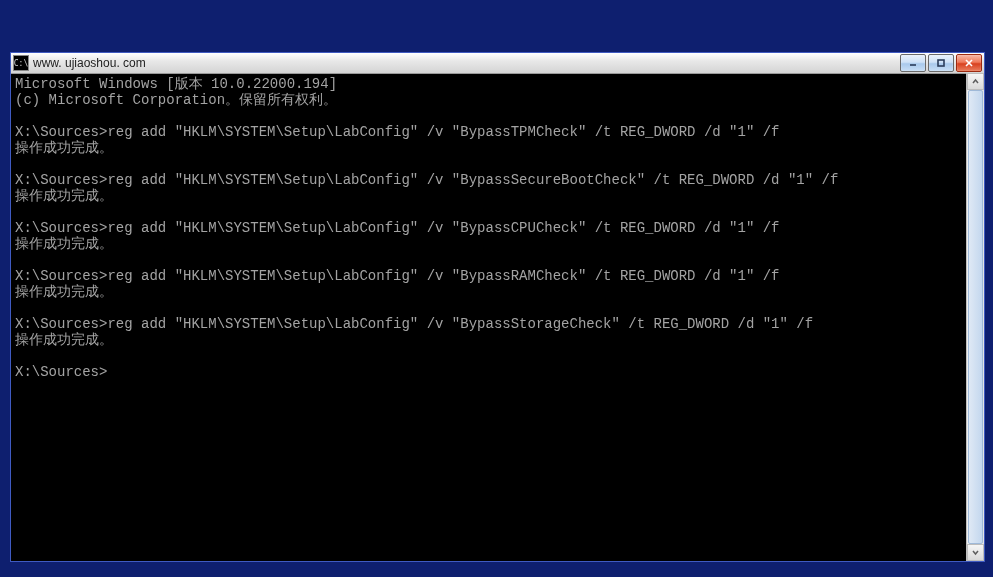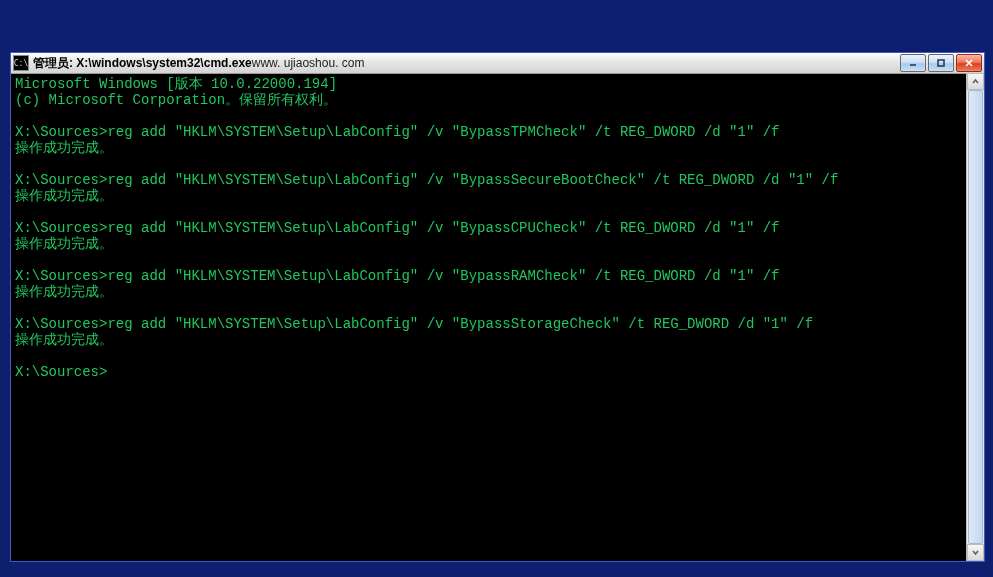--- a/index.html
+++ b/index.html
@@ -78,21 +78,21 @@
   }
   .caption-buttons .glyph {
     stroke: #2b3d5a;
     stroke-width: 1.6;
     fill: none;
   }
   .caption-buttons .btn.close .glyph { stroke: #fff; }
   .terminal {
     flex: 1;
     background: #000;
-    color: #22c55e;
+    color: #a3a3a3;
     font-family: "NSimSun","SimSun","Consolas","Courier New",monospace;
     font-size: 14px;
     line-height: 16px;
     padding: 2px 4px 0 4px;
     white-space: pre;
     overflow: hidden;
     position: relative;
     letter-spacing: 0;
   }
   .terminal .row {
@@ -133,21 +133,20 @@
     border-radius:2px;
     box-sizing:border-box;
   }
 </style>
 </head>
 <body>
 
 <div class="window">
   <div class="titlebar">
     <span class="app-icon">C:\</span>
-    <span class="title-text">管理员: X:\windows\system32\cmd.exe</span>
     <span class="title-url">www. ujiaoshou. com</span>
     <span class="spacer"></span>
     <div class="caption-buttons">
       <div class="btn">
         <svg width="10" height="10">
             <line class="glyph" x1="2" y1="7" x2="8" y2="7"></line>
           </svg>
       </div>
       <div class="btn">
         <svg width="10" height="10">

